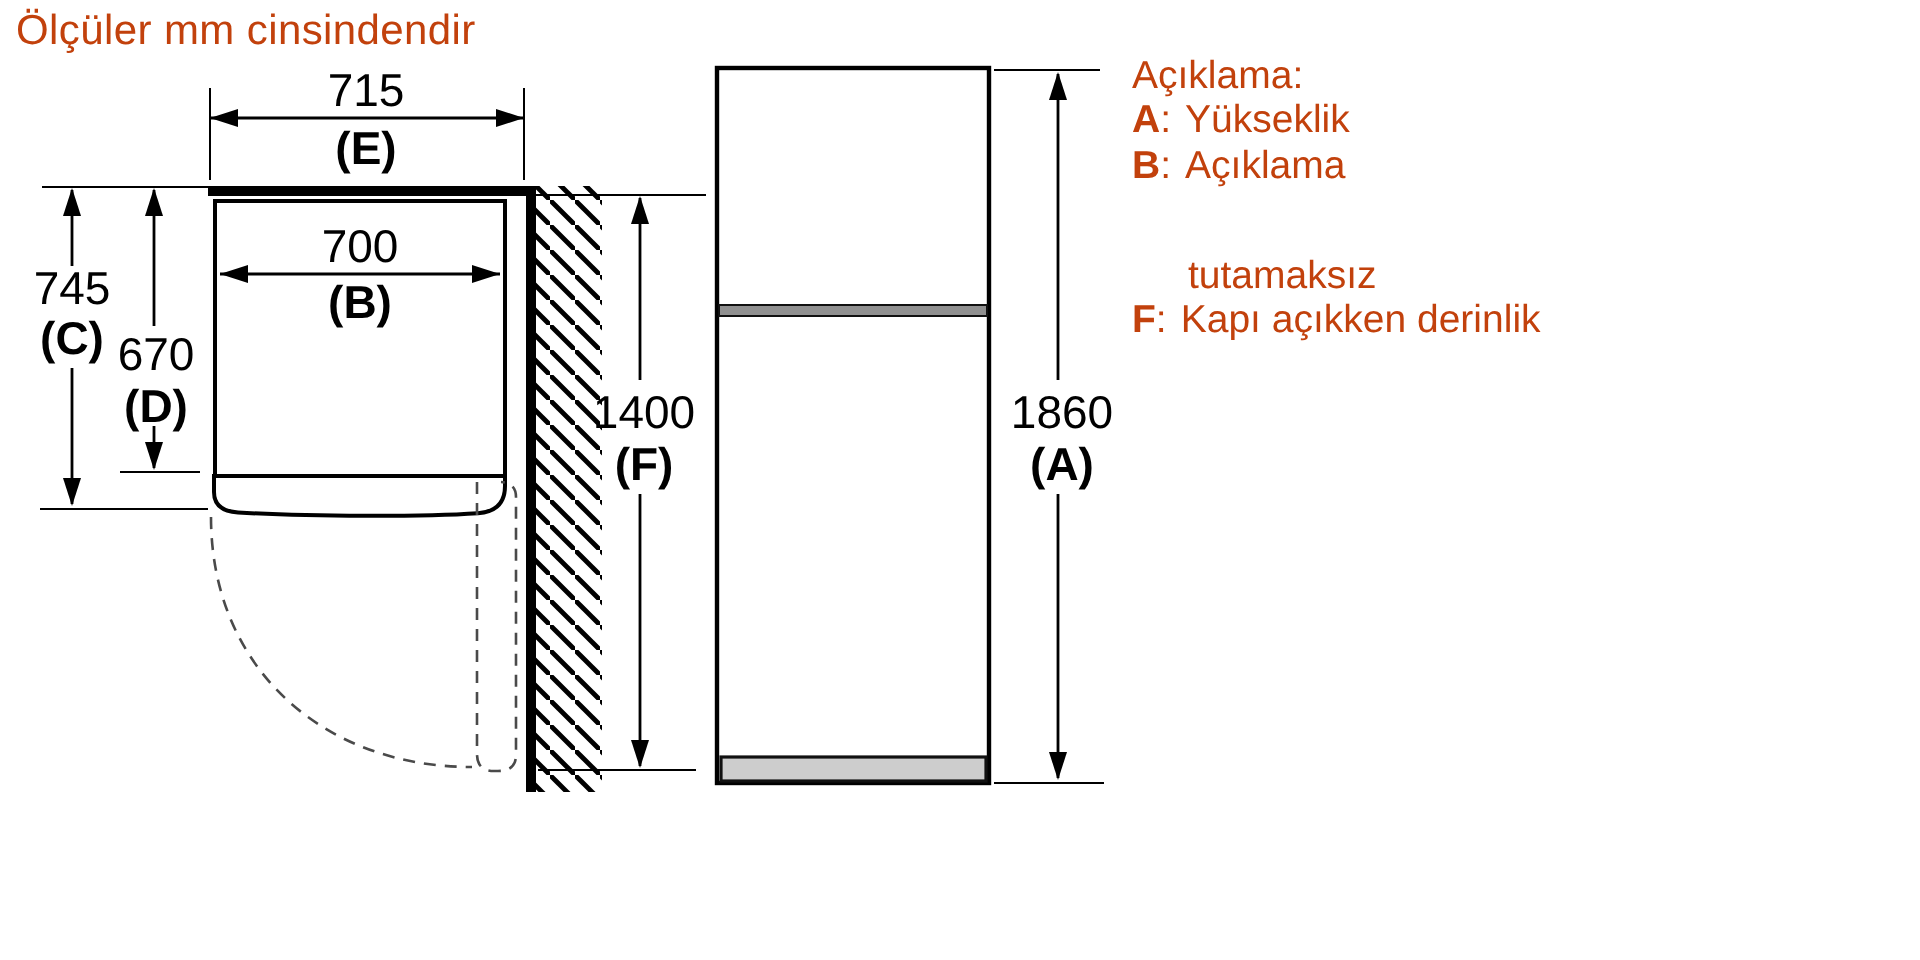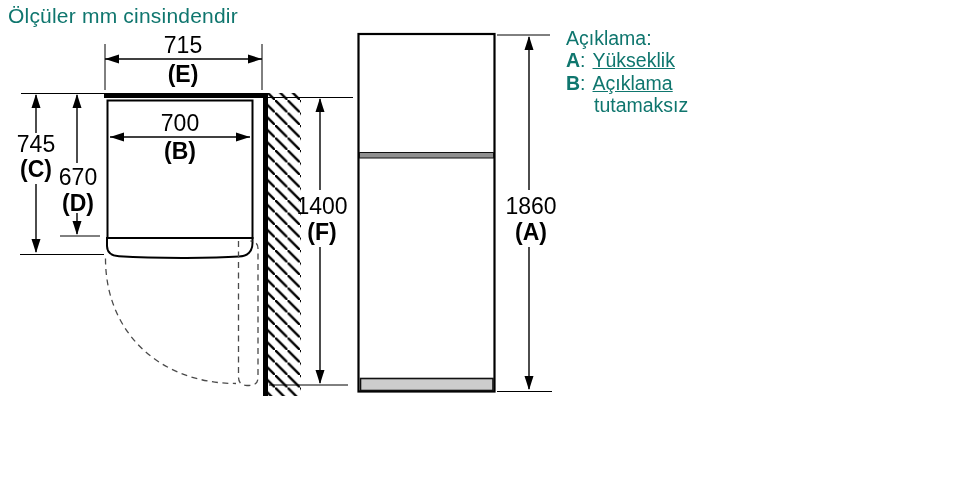--- a/index.html
+++ b/index.html
@@ -1,29 +1,29 @@
 <!DOCTYPE html>
 <html><head>
 <meta charset="utf-8">
 <style>
   html,body{margin:0;padding:0;background:#fff;}
   .stage{
     position:relative;width:960px;height:480px;background:#ffffff;
-    font-family:"Liberation Sans",sans-serif;color:#0f766e;overflow:hidden;
+    font-family:"Liberation Sans",sans-serif;color:#c2410c;overflow:hidden;
   }
   .title{
     position:absolute;left:8px;top:4px;font-size:21px;letter-spacing:.2px;
   }
   .diagram-svg{position:absolute;left:0;top:0;}
   .legend{
     position:absolute;left:566px;top:27px;font-size:19.5px;line-height:22.3px;
   }
   .lkey{font-weight:bold;}
-  .ltext{margin-left:7px;text-decoration:underline;}
-  .lcont{padding-left:28px;}
+  .ltext{margin-left:7px;}
+  .lcont{padding-left:28px;margin-top:33px;}
   svg text{
     font-family:"Liberation Sans",sans-serif;font-size:23px;fill:#000;
     text-anchor:middle;
   }
   svg text.dlabel{font-weight:bold;}
 </style>
 </head>
 <body>
 
 <div class="stage">
@@ -123,15 +123,18 @@
     </div>
 
     <div class="legend-row">
       <span class="lkey">B</span><span>:</span><span class="ltext">Açıklama</span>
     </div>
 
     <div class="legend-row lcont">tutamaksız</div>
 
 
 
+    <div class="legend-row">
+      <span class="lkey">F</span><span>:</span><span class="ltext">Kapı açıkken derinlik</span>
+    </div>
   </div>
 
 </div>
 
 </body></html>

